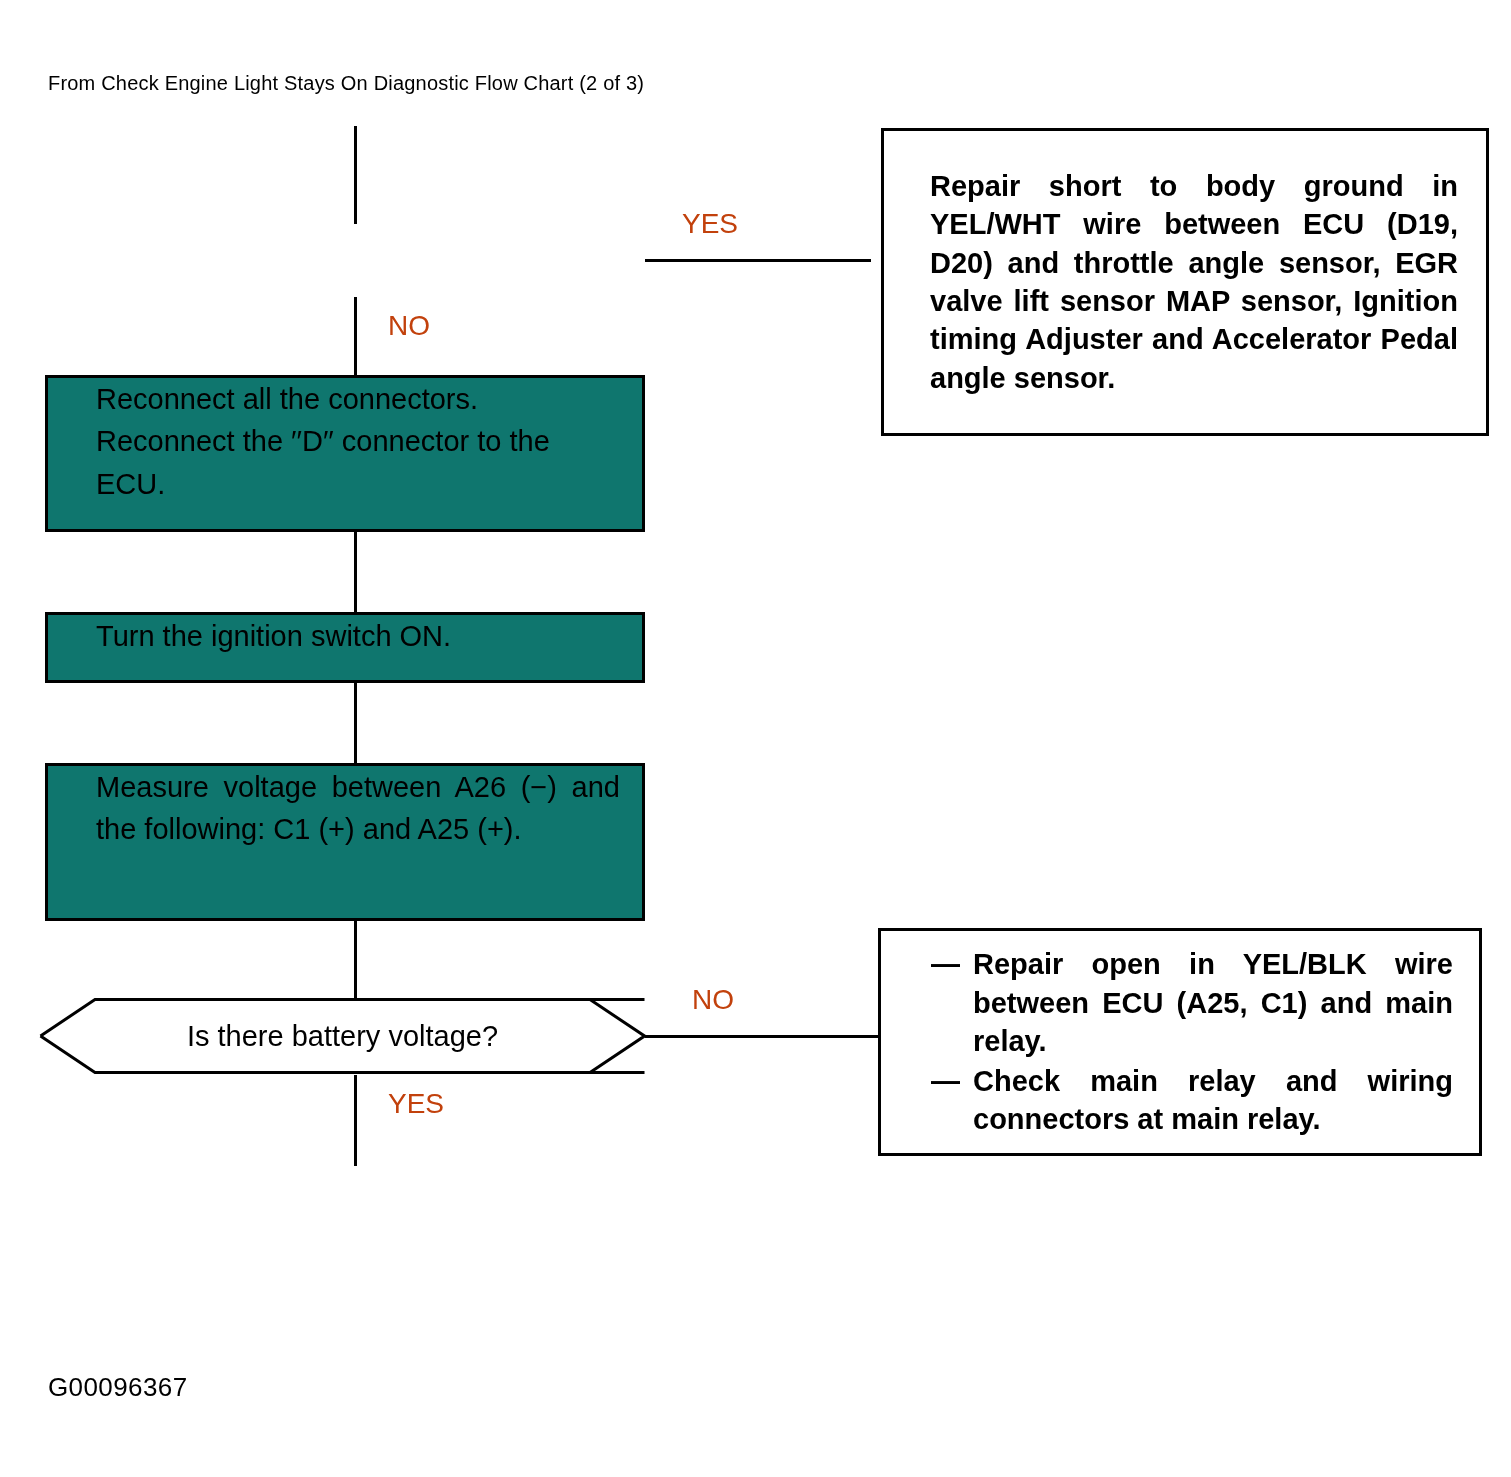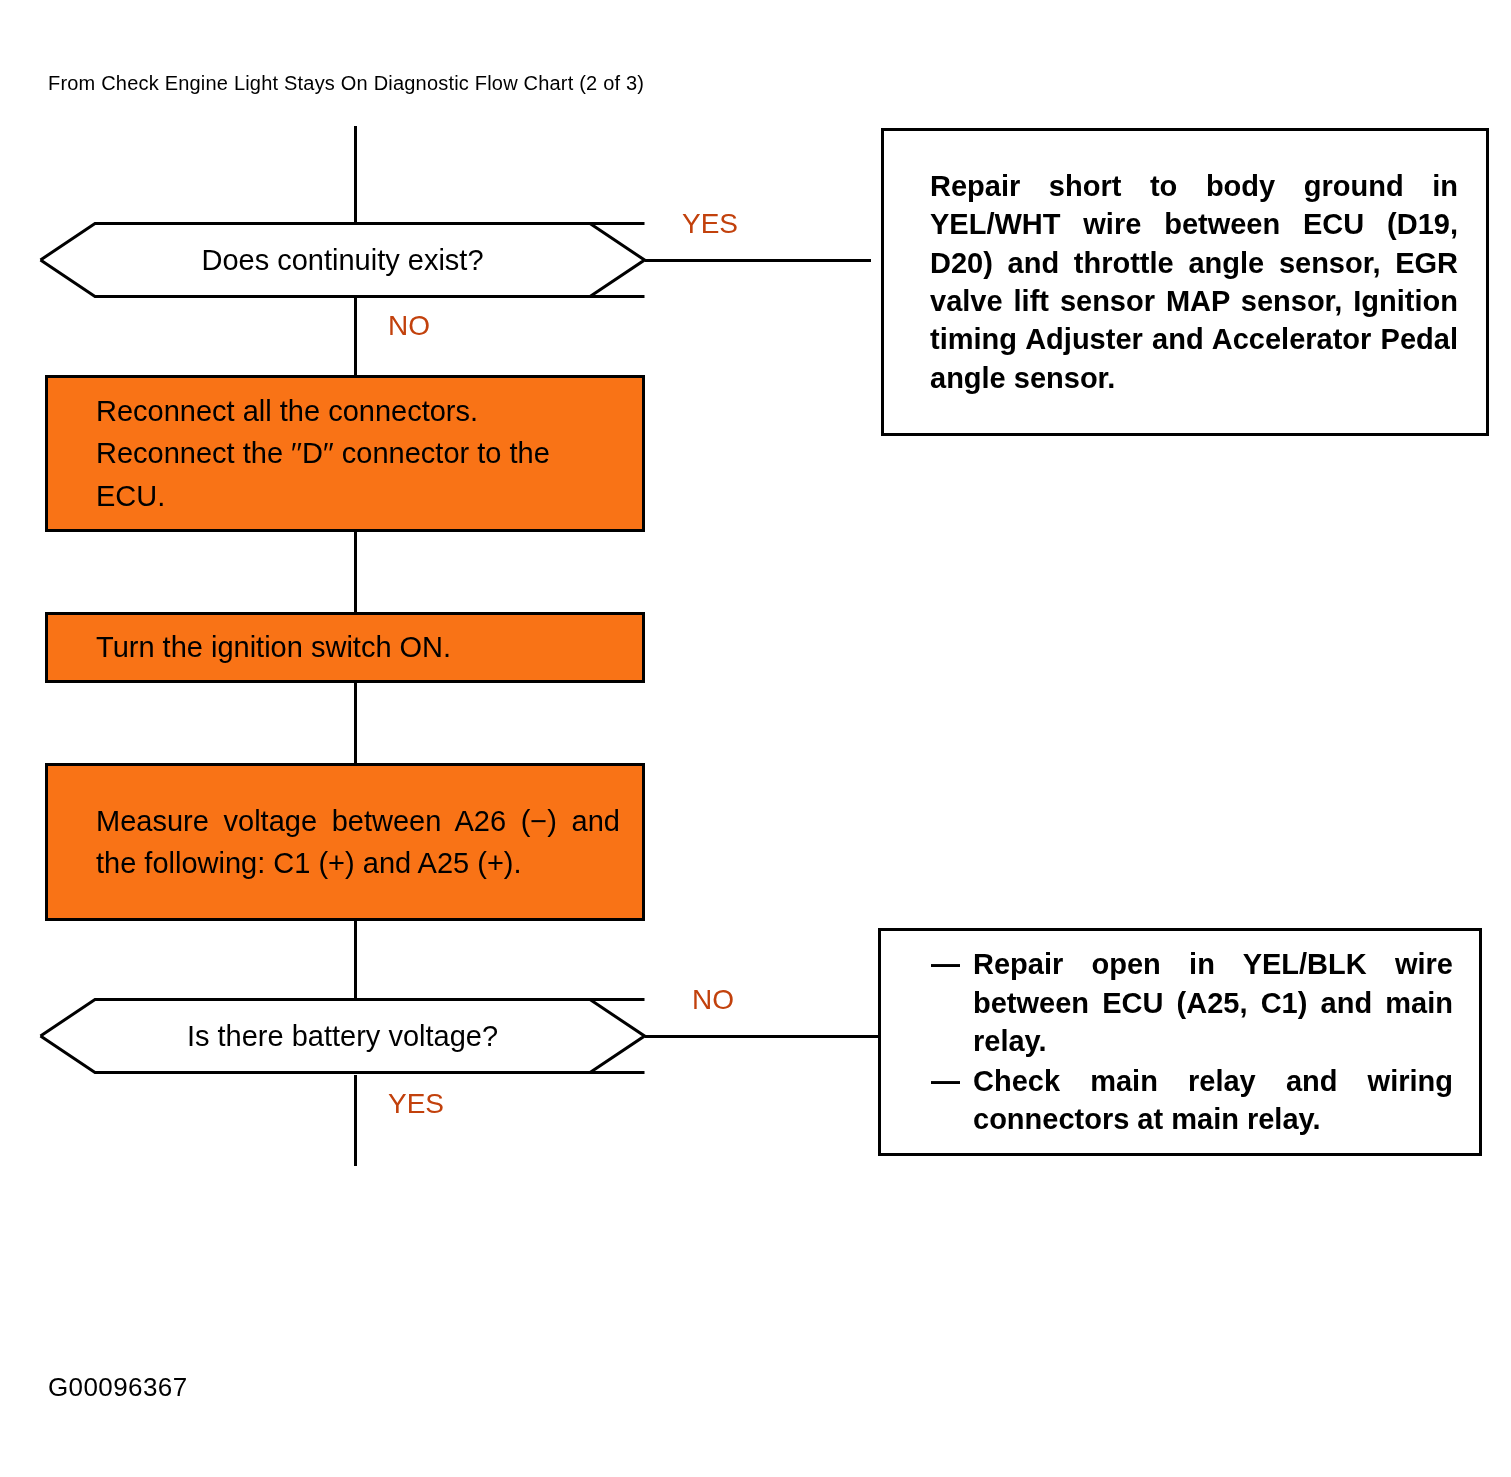--- a/index.html
+++ b/index.html
@@ -48,24 +48,24 @@
     position: absolute;
     font-size: 28px;
     color: #c2410c;
     white-space: nowrap;
   }
 
   
   .pbox {
     position: absolute;
     border: 3px solid #000;
-    background: #f97316;
-    box-sizing: border-box;
-    display: flex;
-    align-items: center;
+    background: #0f766e;
+    box-sizing: border-box;
+    display: flex;
+    align-items: flex-start;
   }
   .pbox .ptext {
     padding: 0 22px 0 48px;
     width: 100%;
     box-sizing: border-box;
     font-size: 29px;
     line-height: 1.46;
     color: #000;
   }
   .pbox .ptext.justify {
@@ -158,32 +158,20 @@
 </style>
 </head>
 <body>
 
 <div id="page">
 
   <div class="chart-title">From Check Engine Light Stays On Diagnostic Flow Chart (2 of 3)</div>
 
   <div class="vline" style="left:354px; top:126px; height:98px;"></div>
 
-  <div class="hexwrap" style="left:38px; top:221px; width:609px; height:78px;">
-    <svg width="609" height="78" viewBox="0 0 609 78" aria-hidden="true">
-      <polygon points="3,39 58,4 606,4 606,4 551,39 606,74 58,74" fill="none" stroke="#000" stroke-width="3" style="display:none"></polygon>
-      <path d="M 3,39 L 58,3 L 606,3 L 606,3 L 551,39 L 606,75 L 58,75 Z" fill="#ffffff" stroke="#000000" stroke-width="3" style="display:none"></path>
-      <path d="M 2.5,39 L 57,2.5 L 606.5,2.5 L 606.5,2.5" fill="none" stroke="#000000" stroke-width="3"></path>
-      <path d="M 606.5,2.5 L 606.5,2.5" fill="none" stroke="#000000" stroke-width="3"></path>
-      <path d="M 2.5,39 L 57,75.5 L 606.5,75.5" fill="none" stroke="#000000" stroke-width="3"></path>
-      <path d="M 606.5,2.5 L 606.5,2.5" fill="none" stroke="#000000" stroke-width="3"></path>
-      <path d="M 552,2.5 L 606.5,39 L 552,75.5" fill="none" stroke="#000000" stroke-width="3"></path>
-    </svg>
-    <div class="hextext">Does continuity exist?</div>
-  </div>
 
   <div class="branch-label" style="left:682px; top:208px;">YES</div>
   <div class="hline" style="left:645px; top:259px; width:226px;"></div>
 
   <div class="branch-label" style="left:388px; top:310px;">NO</div>
   <div class="vline" style="left:354px; top:297px; height:80px;"></div>
 
   <div class="rbox" style="left:868px; top:128px; width:608px; height:308px;margin-left:13px;">
     <div class="rtext">Repair short to body ground in YEL/WHT wire between ECU (D19, D20) and throttle angle sensor, EGR valve lift sensor MAP sensor, Ignition timing Adjuster and Accelerator Pedal angle sensor.</div>
   </div>

